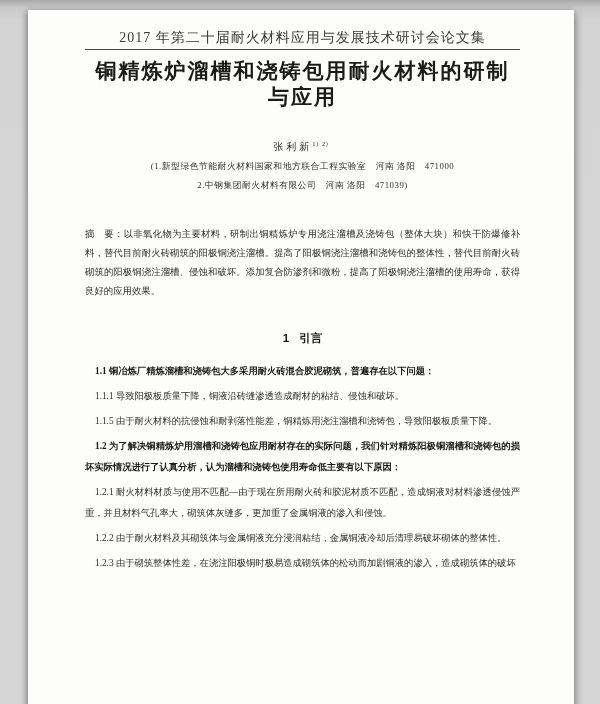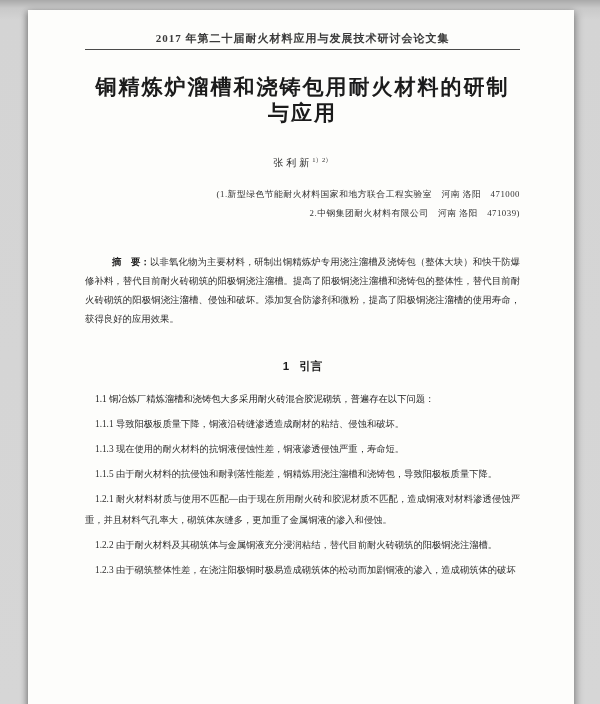--- a/index.html
+++ b/index.html
@@ -14,57 +14,57 @@
   }
   .page{
     position:absolute;left:28px;top:10px;width:546px;height:710px;
     background:#fdfdfb;
     box-shadow:-2px 2px 6px rgba(0,0,0,.28), 2px 3px 8px rgba(0,0,0,.32);
     box-sizing:border-box;
     padding:22px 54px 0 57px;
     color:#2e2e2e;
   }
   .header{
-    font-size:11px;line-height:12px;text-align:center;
-    letter-spacing:1px;color:#3a3a3a;font-weight:700;
+    font-size:14px;line-height:12px;text-align:center;
+    letter-spacing:1px;color:#3a3a3a;font-weight:400;
     font-family:"Liberation Serif", serif;
   }
   .header-rule{border:0;border-top:1px solid #4a4a4a;margin:5px 0 0 0;height:0;}
   .title{
-    margin:24px 0 0 0;font-size:21px;line-height:26px;font-weight:700;
+    margin:8px 0 0 0;font-size:21px;line-height:26px;font-weight:700;
     text-align:center;letter-spacing:2px;color:#1b1b1b;
     font-family:"Liberation Sans", sans-serif;
   }
   .author{
     margin-top:28px;text-align:center;font-size:10px;line-height:12px;
     letter-spacing:3px;color:#2c2c2c;
   }
   .author sup{font-size:6.5px;letter-spacing:0;vertical-align:super;}
   .affil{
     text-align:center;font-size:8.8px;line-height:11px;
     letter-spacing:.5px;color:#333;
   }
-  .affil.first{margin-top:20px;text-align:right;}
-  .affil.second{margin-top:8px;text-align:right;}
+  .affil.first{margin-top:8px;}
+  .affil.second{margin-top:8px;}
   .abstract{
     margin:34px 0 0 0;font-size:9.4px;line-height:19px;
     text-align:justify;color:#2e2e2e;
   }
   .keywords{margin:16px 0 0 0;font-size:9.4px;line-height:13px;color:#2e2e2e;}
-  .bold{font-weight:700;color:#1d1d1d;margin-left:27px;}
+  .bold{font-weight:400;color:#1d1d1d;}
   .section{
     margin:30px 0 16px 0;font-size:11.5px;line-height:14px;font-weight:700;
     color:#1b1b1b;font-family:"Liberation Sans", sans-serif;text-align:center;
   }
   .section .sec-num{margin-right:10px;}
   .para{
     margin:0 0 4px 0;font-size:9.3px;line-height:21px;
     text-indent:10px;text-align:justify;color:#2e2e2e;
   }
-  .para.bold{font-weight:400;color:#1c1c1c;}
+  .para.bold{font-weight:700;color:#1c1c1c;}
 </style>
 </head>
 <body>
 
 <div class="stage">
   <div class="page">
 
     <div class="header">2017 年第二十届耐火材料应用与发展技术研讨会论文集</div>
     <div class="header-rule"></div>
 
@@ -76,21 +76,21 @@
     <div class="affil second">2.中钢集团耐火材料有限公司　河南 洛阳　471039)</div>
 
     <p class="abstract"><span class="bold">摘　要：</span><span>以非氧化物为主要材料，研制出铜精炼炉专用浇注溜槽及浇铸包（整体大块）和快干防爆修补料，替代目前耐火砖砌筑的阳极铜浇注溜槽。提高了阳极铜浇注溜槽和浇铸包的整体性，替代目前耐火砖砌筑的阳极铜浇注溜槽、侵蚀和破坏。添加复合防渗剂和微粉，提高了阳极铜浇注溜槽的使用寿命，获得良好的应用效果。</span></p>
 
 
     <h2 class="section"><span class="sec-num">1</span><span class="sec-title">引言</span></h2>
 
     <div>
       <p class="para bold">1.1 铜冶炼厂精炼溜槽和浇铸包大多采用耐火砖混合胶泥砌筑，普遍存在以下问题：</p>
       <p class="para">1.1.1 导致阳极板质量下降，铜液沿砖缝渗透造成耐材的粘结、侵蚀和破坏。</p>
-      <p class="para">1.1.3 现在使用的耐火材料的抗铜液侵蚀性差，铜液渗透侵蚀严重，寿命短。</p>
       <p class="para">1.1.5 由于耐火材料的抗侵蚀和耐剥落性能差，铜精炼用浇注溜槽和浇铸包，导致阳极板质量下降。</p>
+      <p class="para bold">1.2 为了解决铜精炼炉用溜槽和浇铸包应用耐材存在的实际问题，我们针对精炼阳极铜溜槽和浇铸包的损坏实际情况进行了认真分析，认为溜槽和浇铸包使用寿命低主要有以下原因：</p>
       <p class="para">1.2.1 耐火材料材质与使用不匹配—由于现在所用耐火砖和胶泥材质不匹配，造成铜液对材料渗透侵蚀严重，并且材料气孔率大，砌筑体灰缝多，更加重了金属铜液的渗入和侵蚀。</p>
-      <p class="para">1.2.2 由于耐火材料及其砌筑体与金属铜液充分浸润粘结，替代目前耐火砖砌筑的阳极铜浇注溜槽。</p>
+      <p class="para">1.2.2 由于耐火材料及其砌筑体与金属铜液充分浸润粘结，金属铜液冷却后清理易破坏砌体的整体性。</p>
       <p class="para">1.2.3 由于砌筑整体性差，在浇注阳极铜时极易造成砌筑体的松动而加剧铜液的渗入，造成砌筑体的破坏</p>
     </div>
 
   </div>
 </div>
 
 </body></html>

